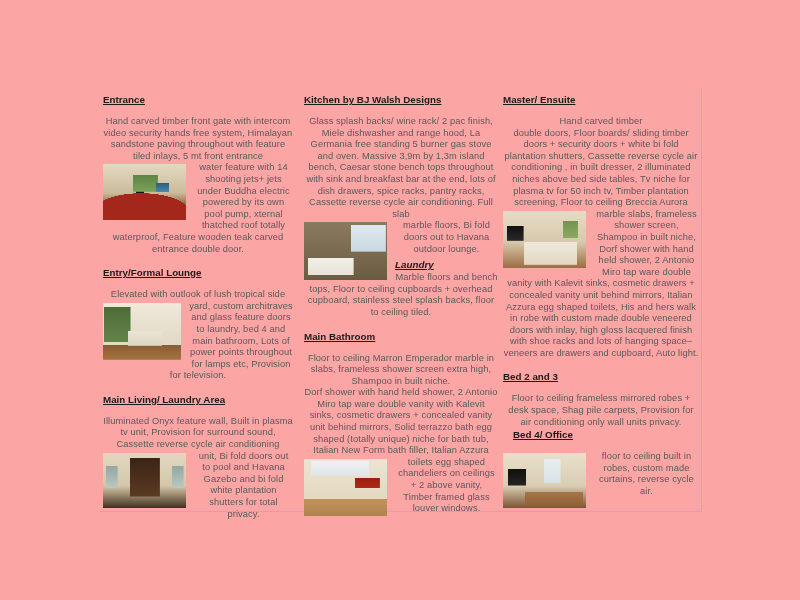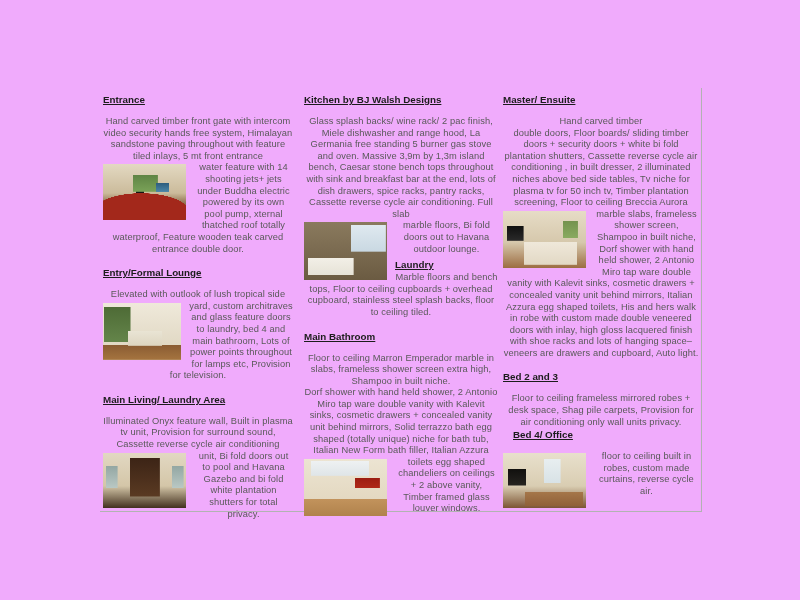--- a/index.html
+++ b/index.html
@@ -1,30 +1,30 @@
 <!DOCTYPE html>
 <html><head>
 <meta charset="utf-8">
 <style>
   html,body{margin:0;padding:0;background:#ffffff;}
-  .canvas{position:relative;width:800px;height:600px;background:#f0abfc;overflow:hidden;
+  .canvas{position:relative;width:800px;height:600px;background:#fca5a5;overflow:hidden;
           font-family:"Liberation Sans",sans-serif;}
   
   .page-edge{position:absolute;left:100px;top:88px;width:601px;height:423px;
              border-right:1px solid #b2b2b2;border-bottom:1px solid #b2b2b2;}
   
   .col{position:absolute;top:94px;}
   .col1{left:103px;width:190px;}
   .col2{left:304px;width:194px;}
   .col3{left:503px;width:196px;}
   
   .h{font-size:9.8px;font-weight:bold;text-decoration:underline;color:#1c1c1c;
      margin:12px 0 11px 0;}
   .col .sec:first-child .h:first-child{margin-top:0;}
-  .h.inline-h{margin:4px 0 2px 4px;}
+  .h.inline-h{margin:4px 0 2px 4px;font-style:italic;}
   .h.tight{margin:1px 0 11px 0;padding-left:10px;}
   
   .b{font-size:9.3px;line-height:11.6px;color:#595959;margin:0;white-space:pre-line;
      letter-spacing:0.1px;text-align:center;}
   .wrap{overflow:hidden;}
   
   .photo{float:left;margin:2px 8px 2px 0;background-repeat:no-repeat;background-color:#c9b999;}
   .p-entrance{width:83px;height:56px;background-image:
     radial-gradient(ellipse 58% 34% at 46% 86%, #a3281b 0 99%, rgba(0,0,0,0) 100%),
     linear-gradient(#2e5d7d,#4a86a8),

